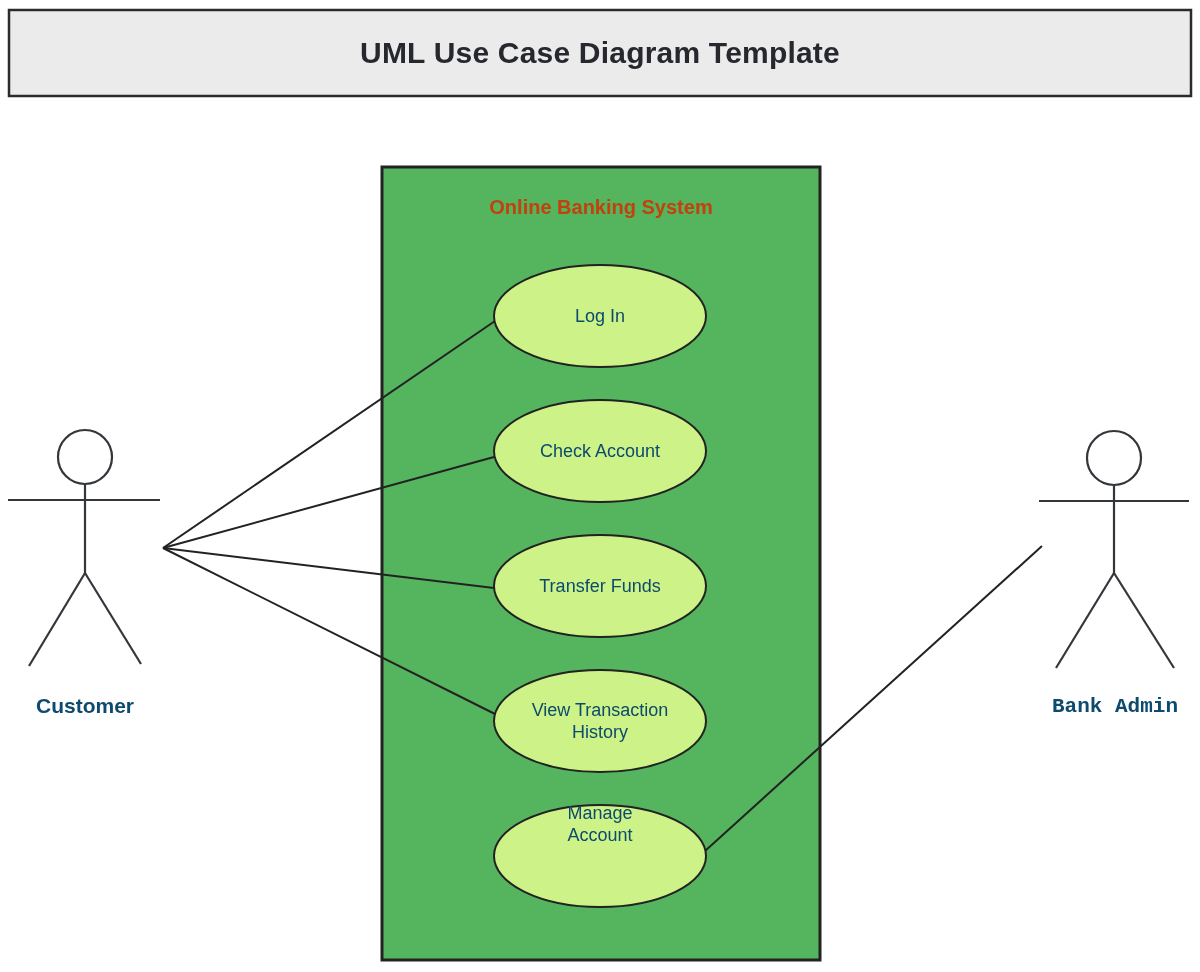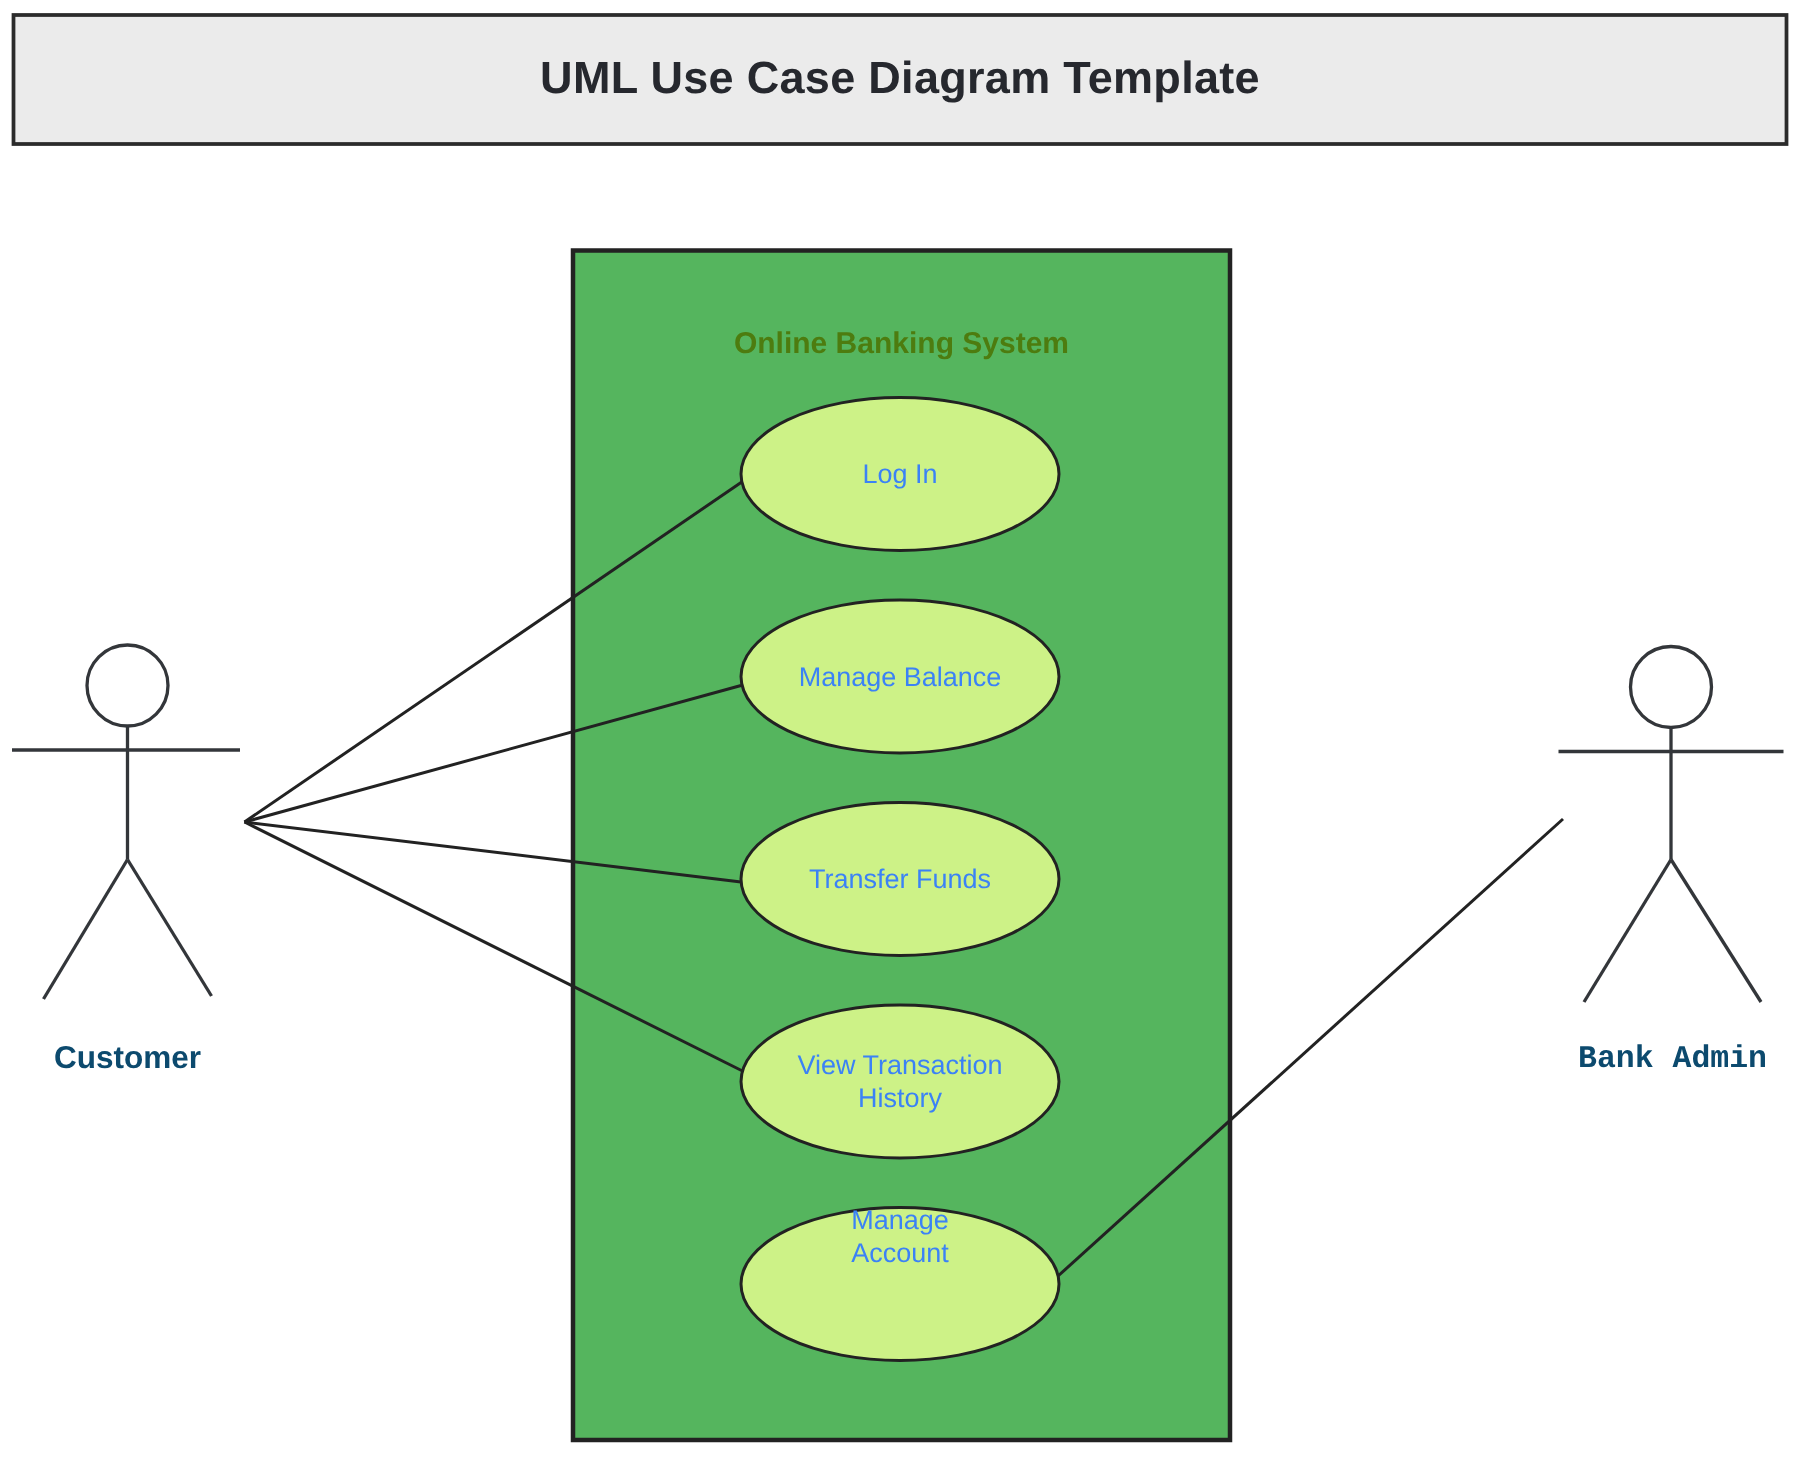--- a/index.html
+++ b/index.html
@@ -12,23 +12,23 @@
   .stage svg { position: absolute; left: 0; top: 0; display: block; }
   .label {
     position: absolute;
     display: flex; align-items: center; justify-content: center;
     text-align: center;
     pointer-events: none;
   }
   .diagram-title { left: 8px; top: 9px; width: 1184px; height: 88px;
     font-size: 30px; font-weight: bold; color: #26282e; letter-spacing: 0.2px; }
   .system-label { left: 381px; top: 192px; width: 440px; height: 30px;
-    font-size: 20px; font-weight: bold; color: #4d7c0f; margin-top: 22px; }
+    font-size: 20px; font-weight: bold; color: #c2410c; }
   .uc-label { left: 494px; width: 212px; height: 102px;
-    font-size: 18px; color: #3b82f6; white-space: pre-line; line-height: 1.25; }
+    font-size: 18px; color: #0c4a6e; white-space: pre-line; line-height: 1.25; }
   .uc-label.uc-0 { top: 265px; }
   .uc-label.uc-1 { top: 400px; }
   .uc-label.uc-2 { top: 535px; }
   .uc-label.uc-3 { top: 670px; }
   .uc-label.uc-4 { top: 773px; }
   .actor-label { width: 160px; height: 26px; top: 693px;
     font-size: 21px; font-weight: bold; color: #0c4a6e; text-align: right; }
   .actor-label.customer { left: 5px; }
   .actor-label.bank-admin { left: 1035px; font-family: Liberation Mono, monospace; }
 </style>
@@ -74,21 +74,21 @@
       <line x1="1114" y1="573" x2="1056" y2="668"></line>
       <line x1="1114" y1="573" x2="1174" y2="668"></line>
     </g>
   </svg>
 
   <div class="label diagram-title">UML Use Case Diagram Template</div>
 
   <div class="label system-label">Online Banking System</div>
 
   <div class="label uc-label uc-0">Log In</div>
-  <div class="label uc-label uc-1">Manage Balance</div>
+  <div class="label uc-label uc-1">Check Account</div>
   <div class="label uc-label uc-2">Transfer Funds</div>
   <div class="label uc-label uc-3">View Transaction
 History</div>
   <div class="label uc-label uc-4">Manage
 Account</div>
 
   <div class="label actor-label customer">Customer</div>
   <div class="label actor-label bank-admin">Bank Admin</div>
 
 </div>

